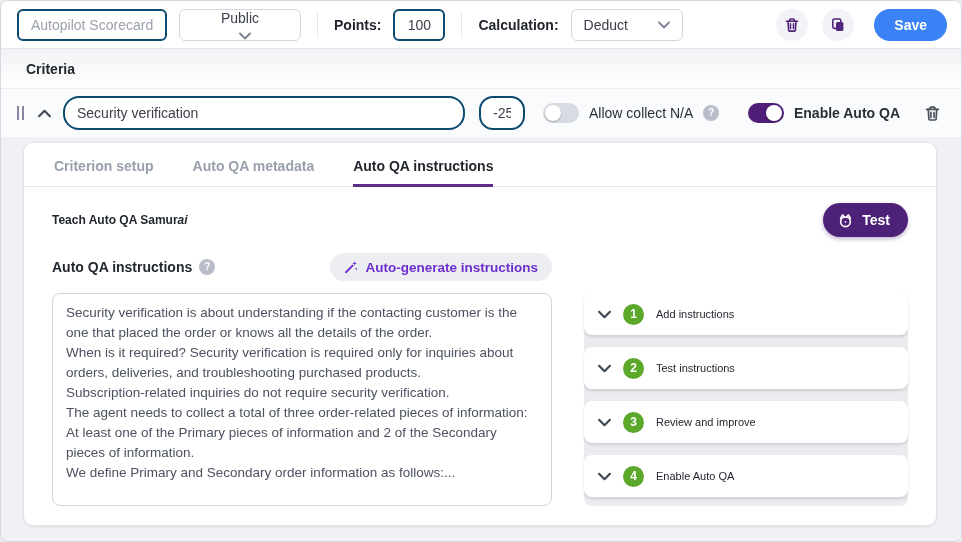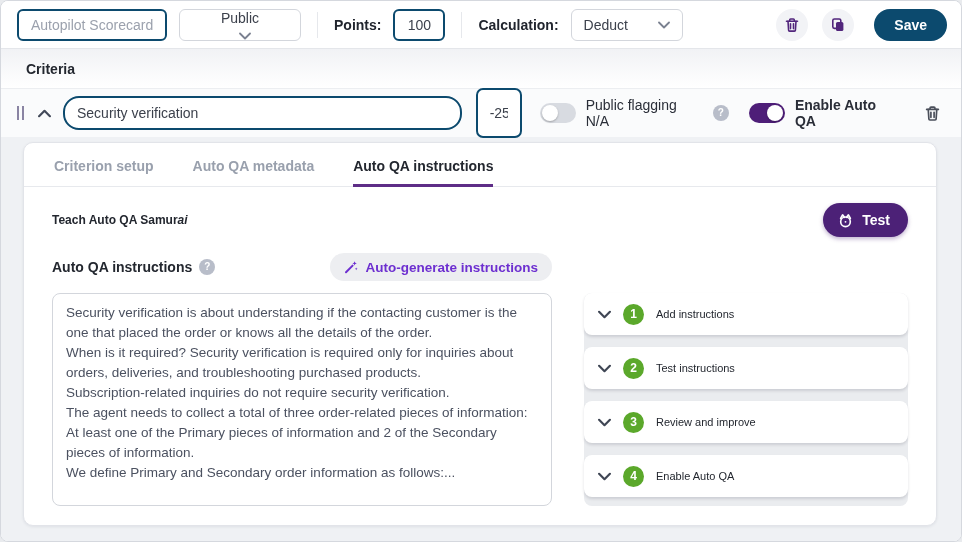--- a/index.html
+++ b/index.html
@@ -39,42 +39,42 @@
   .tb-label { font-weight: bold; font-size: 14px; color: #21252e; }
   .spacer { flex: 1; }
   .circle-btn {
     width: 32px; height: 32px; border-radius: 50%;
     background: #f2f3f6; border: none; display: flex;
     align-items: center; justify-content: center;
     color: #52267c; cursor: pointer; margin-left: 2px;
   }
   .save-btn {
     height: 32px; padding: 0 20px; border: none; border-radius: 16px;
-    background: #0c4a6e; color: #fff; font: bold 14px "Liberation Sans", sans-serif;
+    background: #3b82f6; color: #fff; font: bold 14px "Liberation Sans", sans-serif;
     margin-left: 8px; cursor: pointer;
   }
 
   
   .criteria-band {
     height: 40px; display: flex; align-items: center; padding: 16px 25px;
     background: linear-gradient(#f1f2f5, #ffffff);
     border-bottom: 1px solid #eceef1;
     font-weight: bold; font-size: 14px; color:#23272f;
   }
 
   
   .criterion-row {
     height: 48px; display: flex; align-items: center;
     padding: 0 18px 0 14px; background: #fafbfc; gap: 10px;
   }
   .drag-handle { display: flex; gap: 3px; cursor: grab; padding: 2px; }
   .drag-handle i { display:block; width: 2px; height: 14px; background: #8a84a3; }
   .collapse-btn { border:none; background:transparent; color:#434a5a; cursor:pointer; display:flex; padding:2px; }
   .crit-name { width: 402px; height: 34px; border-radius: 16px; }
-  .crit-weight { width: 46px; height: 50px; border-radius: 7px; text-align:center; margin-left: 4px; }
+  .crit-weight { width: 46px; height: 34px; border-radius: 14px; text-align:center; margin-left: 4px; }
   .toggle { width: 36px; height: 20px; border-radius: 10px; position: relative; cursor: pointer; flex: none; }
   .toggle.off { background: #d8dbe1; margin-left: 8px; }
   .toggle.on  { background: #4e1e78; }
   .toggle .knob {
     position: absolute; top: 2px; width: 16px; height: 16px; border-radius: 50%;
     background: #fff; box-shadow: 0 1px 2px rgba(0,0,0,.25);
   }
   .toggle.off .knob { left: 2px; }
   .toggle.on  .knob { left: 18px; }
   .row-label { font-size: 14px; color: #2a2e38; }
@@ -212,21 +212,21 @@
         <svg width="13" height="9" viewBox="0 0 12 8">
             <path d="M1 6.5l5-5 5 5" fill="none" stroke="currentColor" stroke-width="2" stroke-linecap="round" stroke-linejoin="round"></path>
           </svg>
       </span>
     </button>
     <input class="tb-input crit-name" value="Security verification" style="">
     <input class="tb-input crit-weight" value="-25" style="">
     <div class="toggle off">
         <span class="knob"></span>
       </div>
-    <span class="row-label">Public flagging N/A</span>
+    <span class="row-label">Allow collect N/A</span>
     <span class="help-icon">?</span>
     <div class="spacer"></div>
     <div class="toggle on">
         <span class="knob"></span>
       </div>
     <span class="row-label bold">Enable Auto QA</span>
     <button class="crit-trash">
       <span>
         <svg width="17" height="17" viewBox="0 0 16 16" fill="none" stroke="currentColor" stroke-width="1.6" stroke-linecap="round">
           <path d="M2.5 4.2h11"></path>

